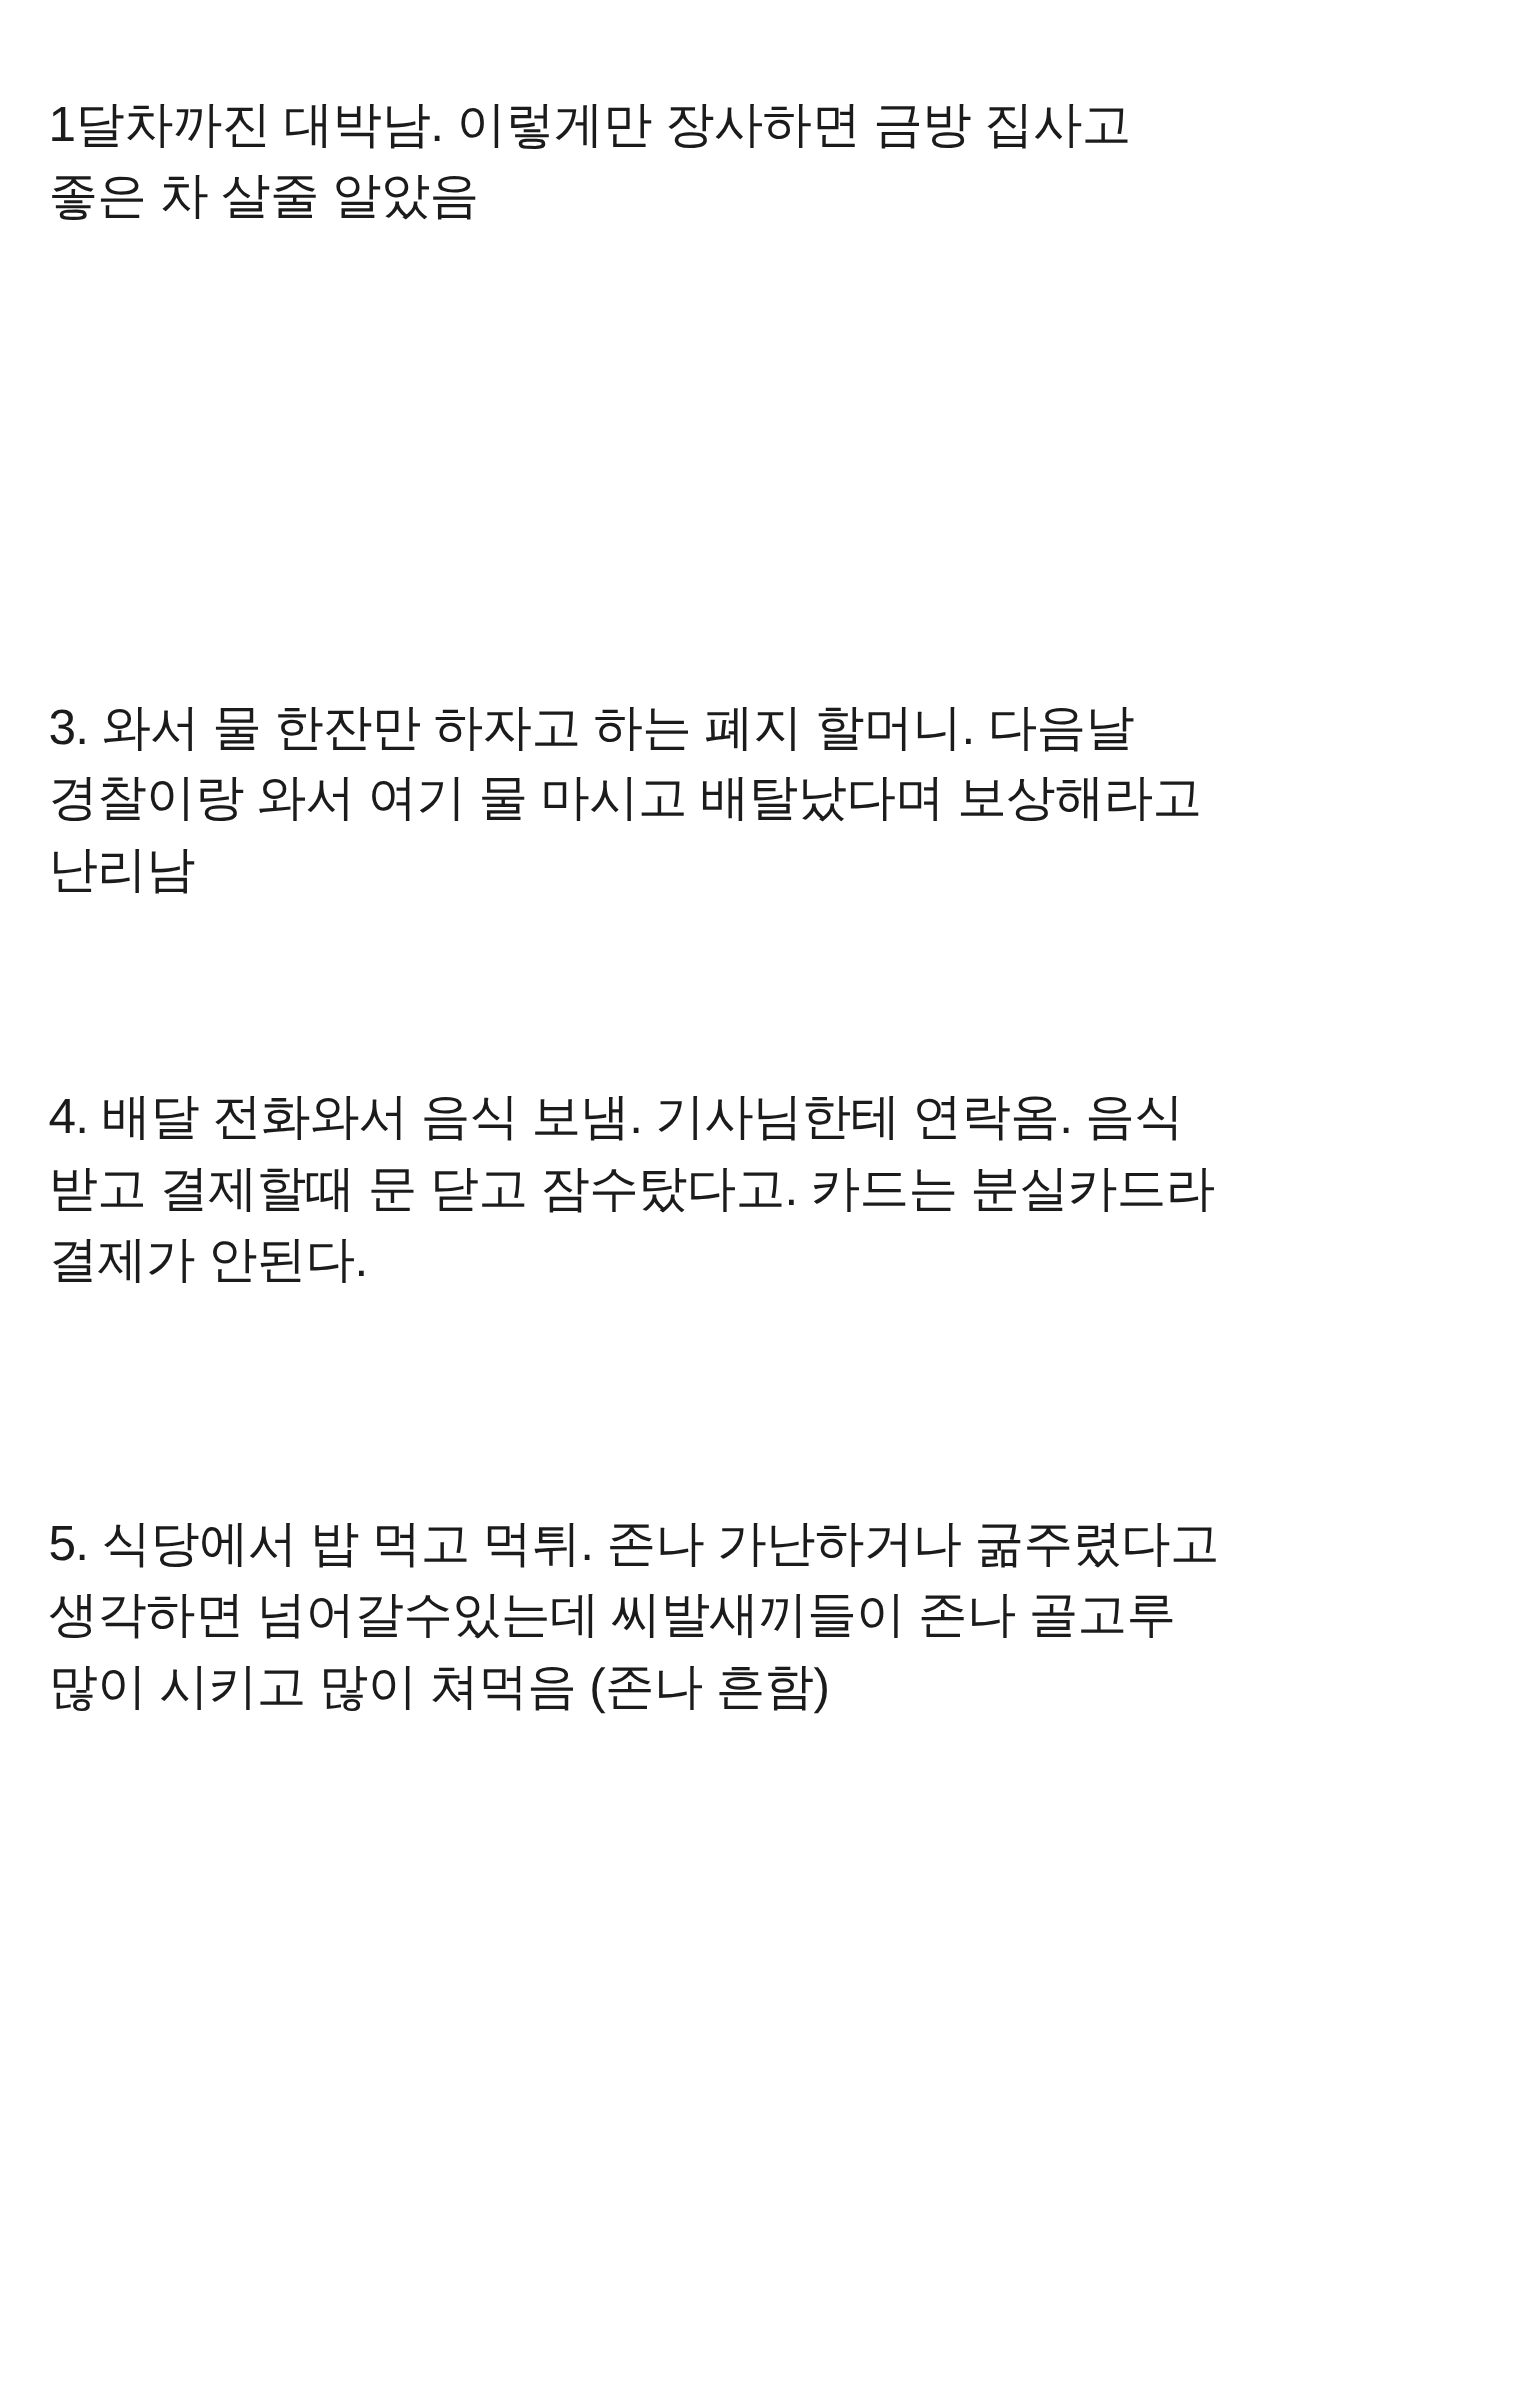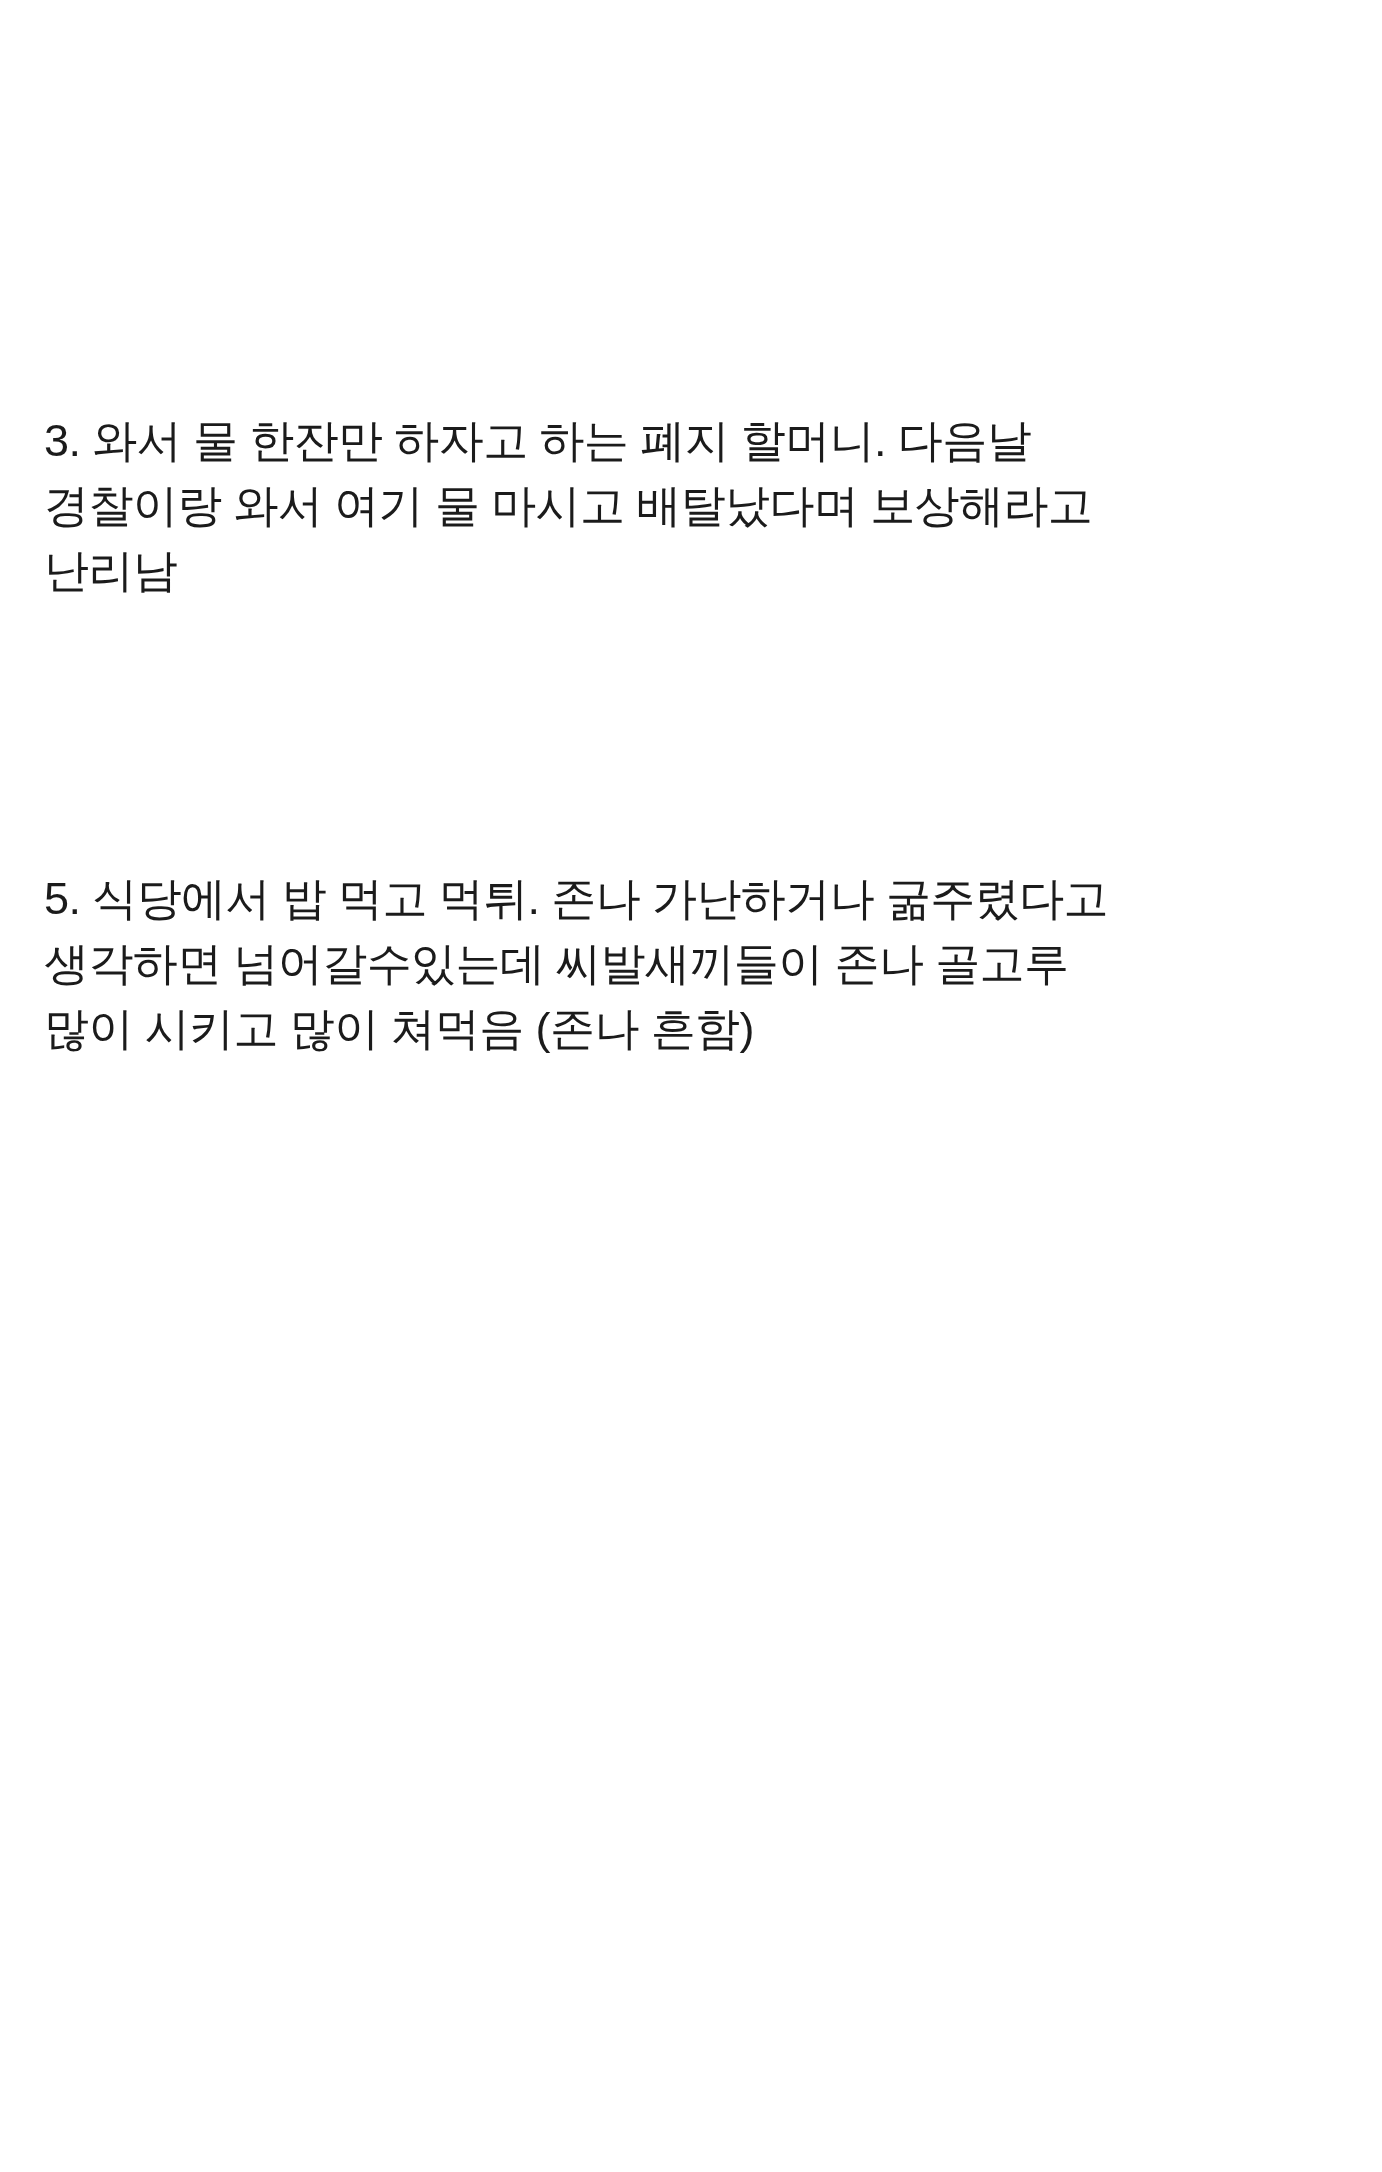--- a/index.html
+++ b/index.html
@@ -32,32 +32,37 @@
   }
   .gap-md { height: 70px; }
   .gap-lg { height: 104px; }
   .gap-xl { height: 118px; }
 </style>
 </head>
 <body>
 
 <div class="page">
 
+  <p class="block">1달차까진 대박남. 이렇게만 장사하면 금방 집사고
+좋은 차 살줄 알았음</p>
   <div class="gap-md"></div>
 
   <div class="gap-xl"></div>
 
   <div class="gap-md"></div>
 
   <div class="gap-md"></div>
 
   <p class="block">3. 와서 물 한잔만 하자고 하는 폐지 할머니. 다음날
 경찰이랑 와서 여기 물 마시고 배탈났다며 보상해라고
 난리남</p>
   <div class="gap-md"></div>
 
+  <p class="block">4. 배달 전화와서 음식 보냄. 기사님한테 연락옴. 음식
+받고 결제할때 문 닫고 잠수탔다고. 카드는 분실카드라
+결제가 안된다.</p>
   <div class="gap-lg"></div>
 
   <p class="block">5. 식당에서 밥 먹고 먹튀. 존나 가난하거나 굶주렸다고
 생각하면 넘어갈수있는데 씨발새끼들이 존나 골고루
 많이 시키고 많이 쳐먹음 (존나 흔함)</p>
 
 </div>
 
 </body></html>

